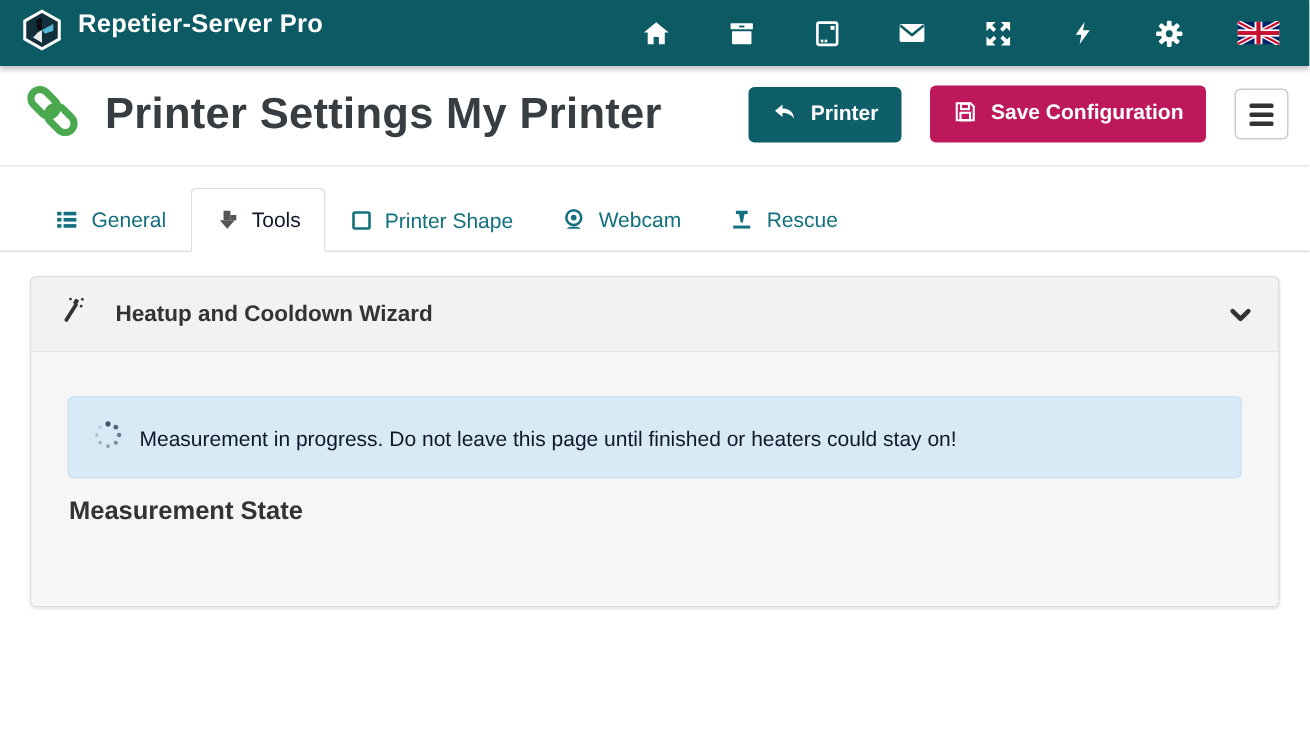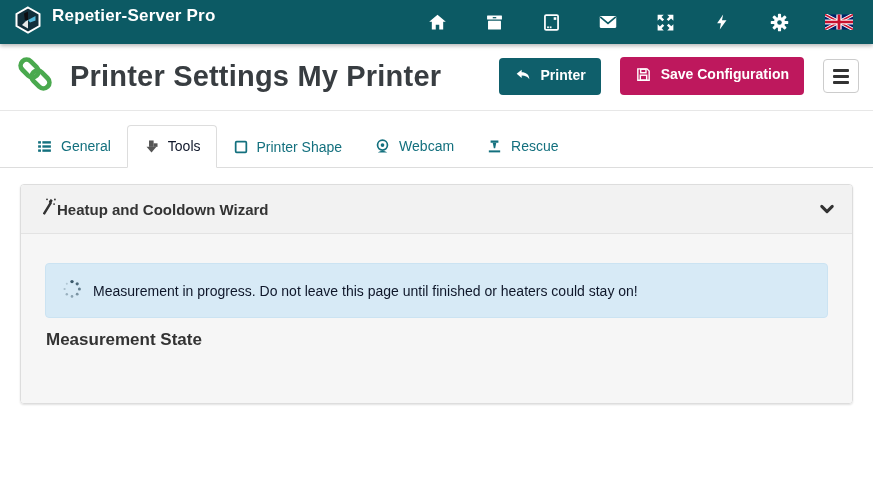--- a/index.html
+++ b/index.html
@@ -36,21 +36,21 @@
   .tab { display:flex; align-items:flex-start; gap:8px; padding:12px 15px; font-size:14px;
     color:#13707e; cursor:pointer; margin-bottom:-1px; border:1px solid transparent;
     border-radius:4px 4px 0 0; }
   .tab.active { background:#fff; border-color:#ddd; border-bottom-color:#fff; color:#0f172a; }
   .tab svg { display:block; }
 
   
   .panel { margin:16px 20px 0 20px; border:1px solid #ddd; border-radius:4px;
     box-shadow:0 1px 2px rgba(0,0,0,.12); overflow:hidden; }
   .panel-header { background:#f2f2f2; border-bottom:1px solid #e3e3e3; padding:12px 16px;
-    display:flex; align-items:center; gap:0; cursor:pointer; }
+    display:flex; align-items:center; gap:20px; cursor:pointer; }
   .panel-title { font-size:15px; font-weight:700; color:#333; }
   .panel-chevron { margin-left:auto; display:flex; cursor:pointer; }
   .panel-body { background:#f6f6f6; padding:29px 24px 40px 24px; }
 
   
   .alert-info { background:#d7eaf6; border:1px solid #cbe3f2; border-radius:4px;
     padding:15px 16px; display:flex; align-items:center; gap:11px; font-size:14px;
     color:#0f172a; margin-bottom:12px; }
 
   

